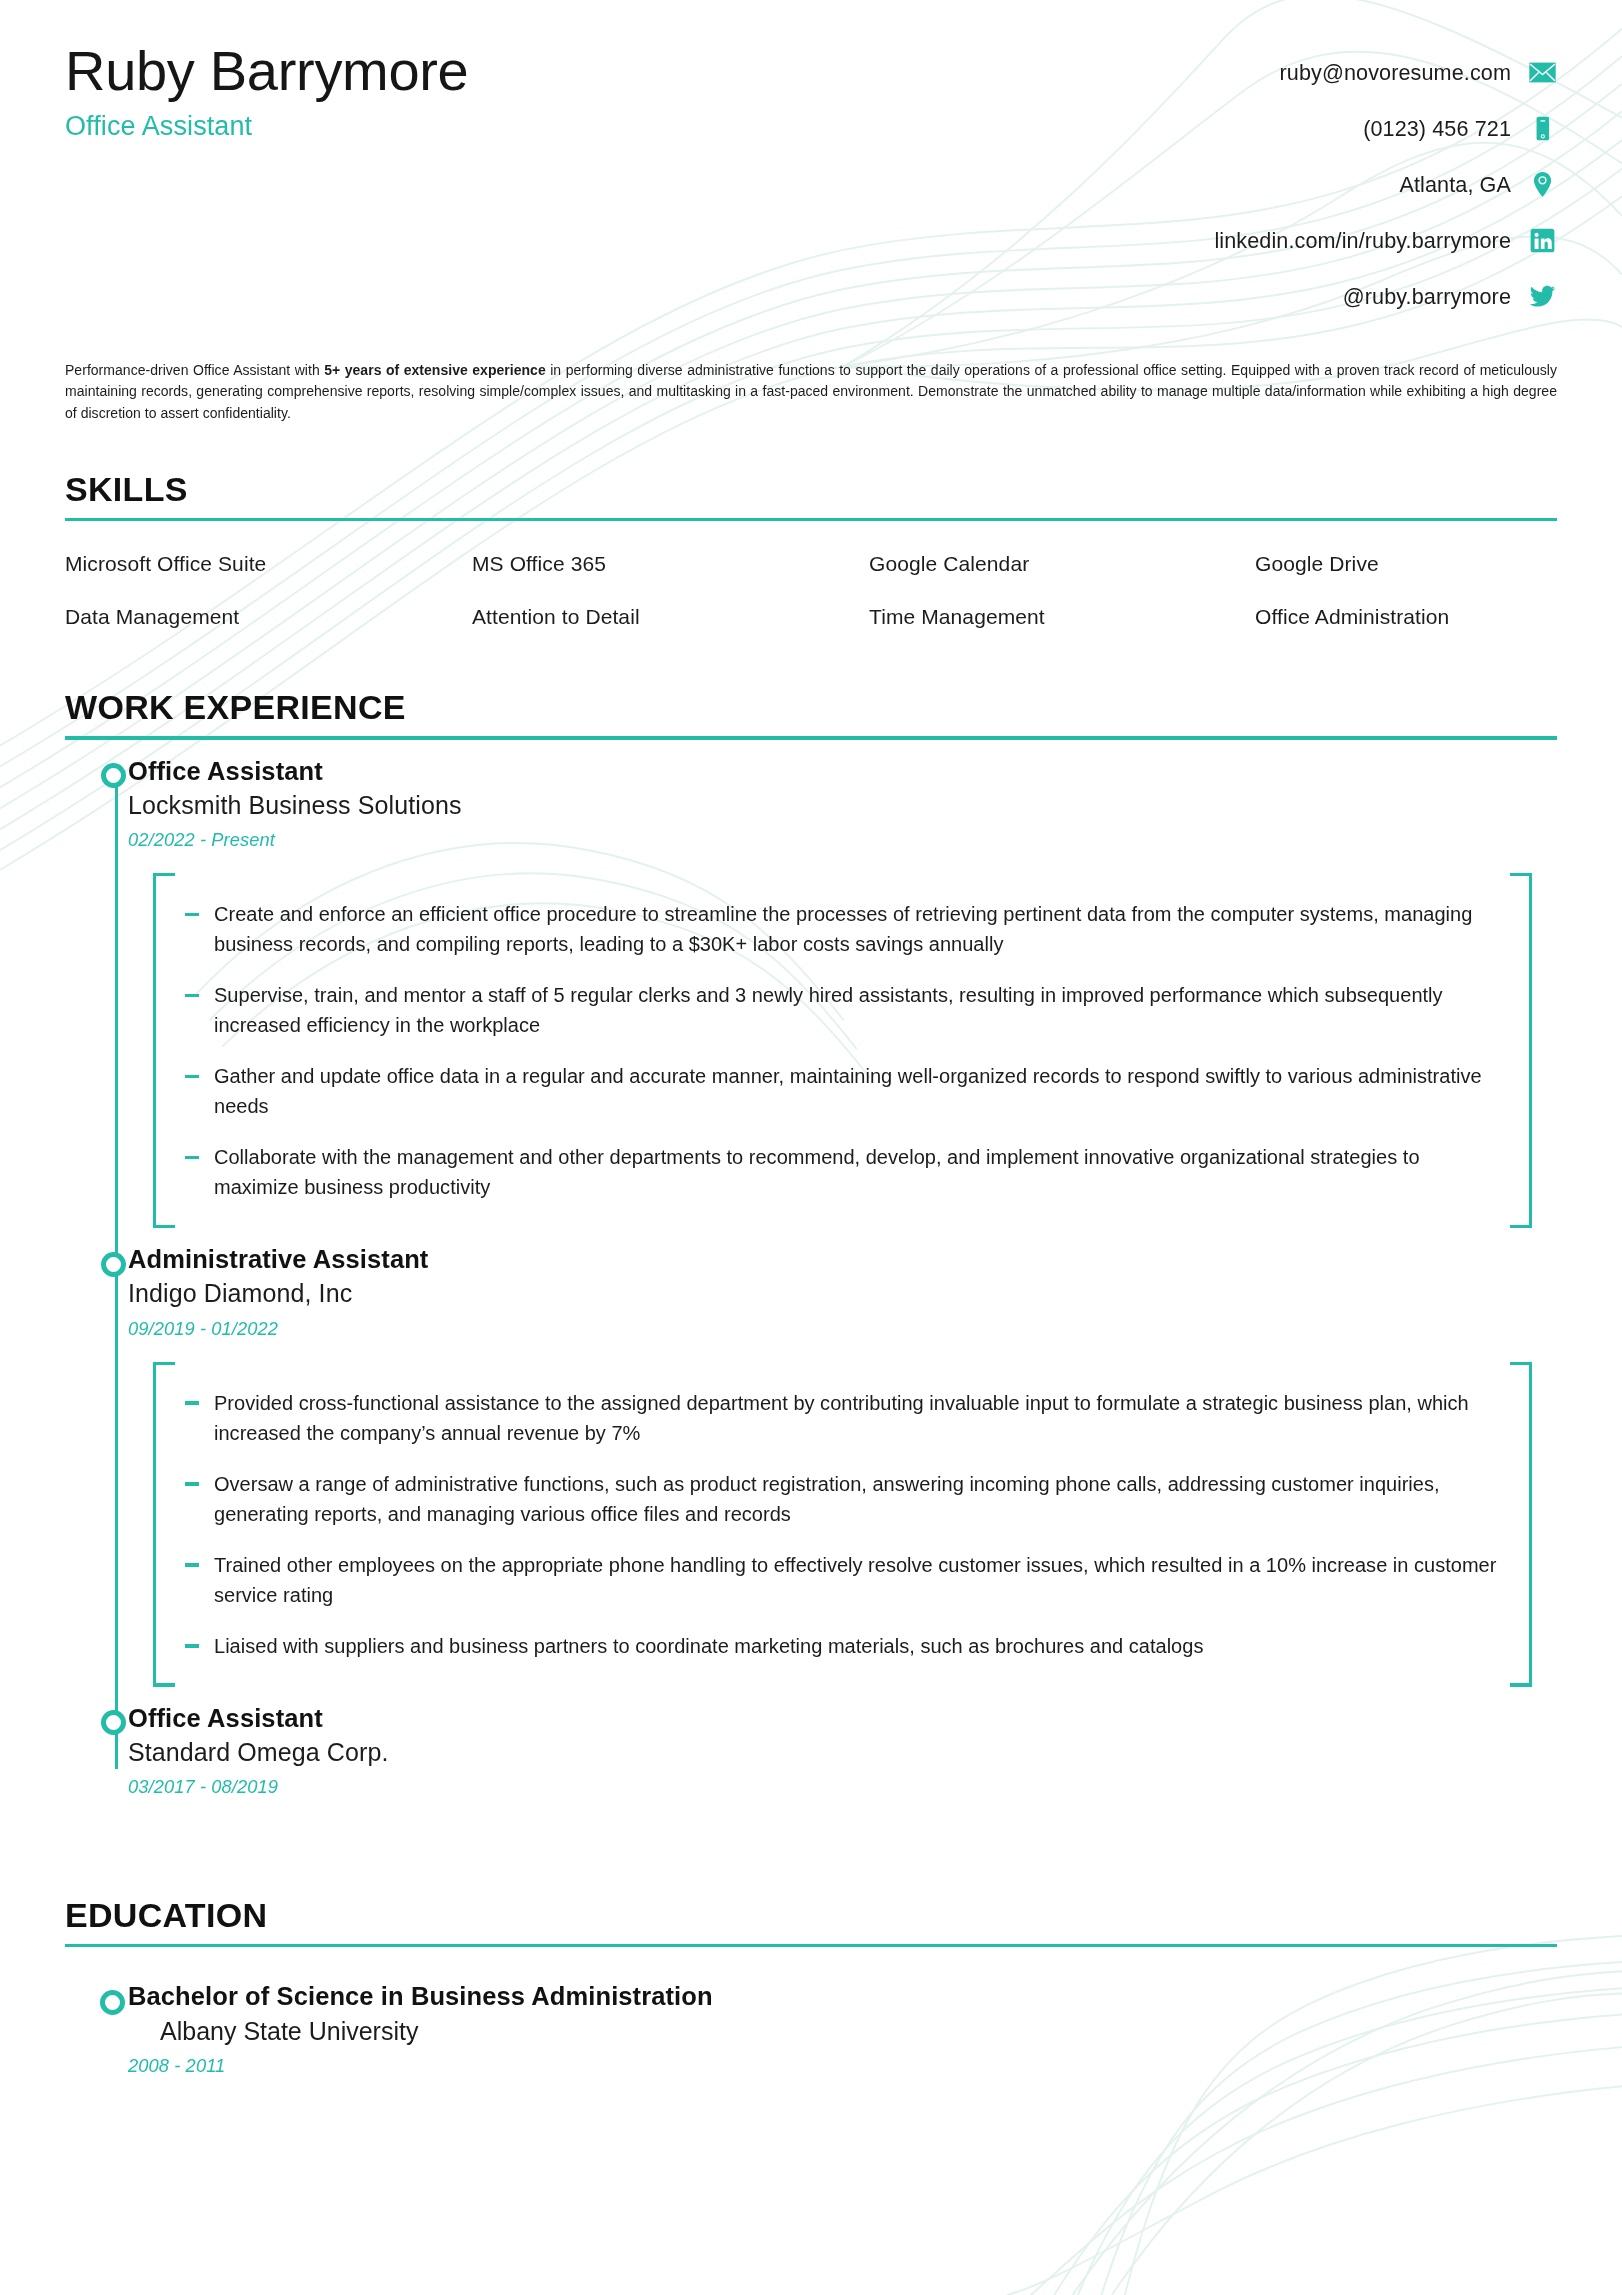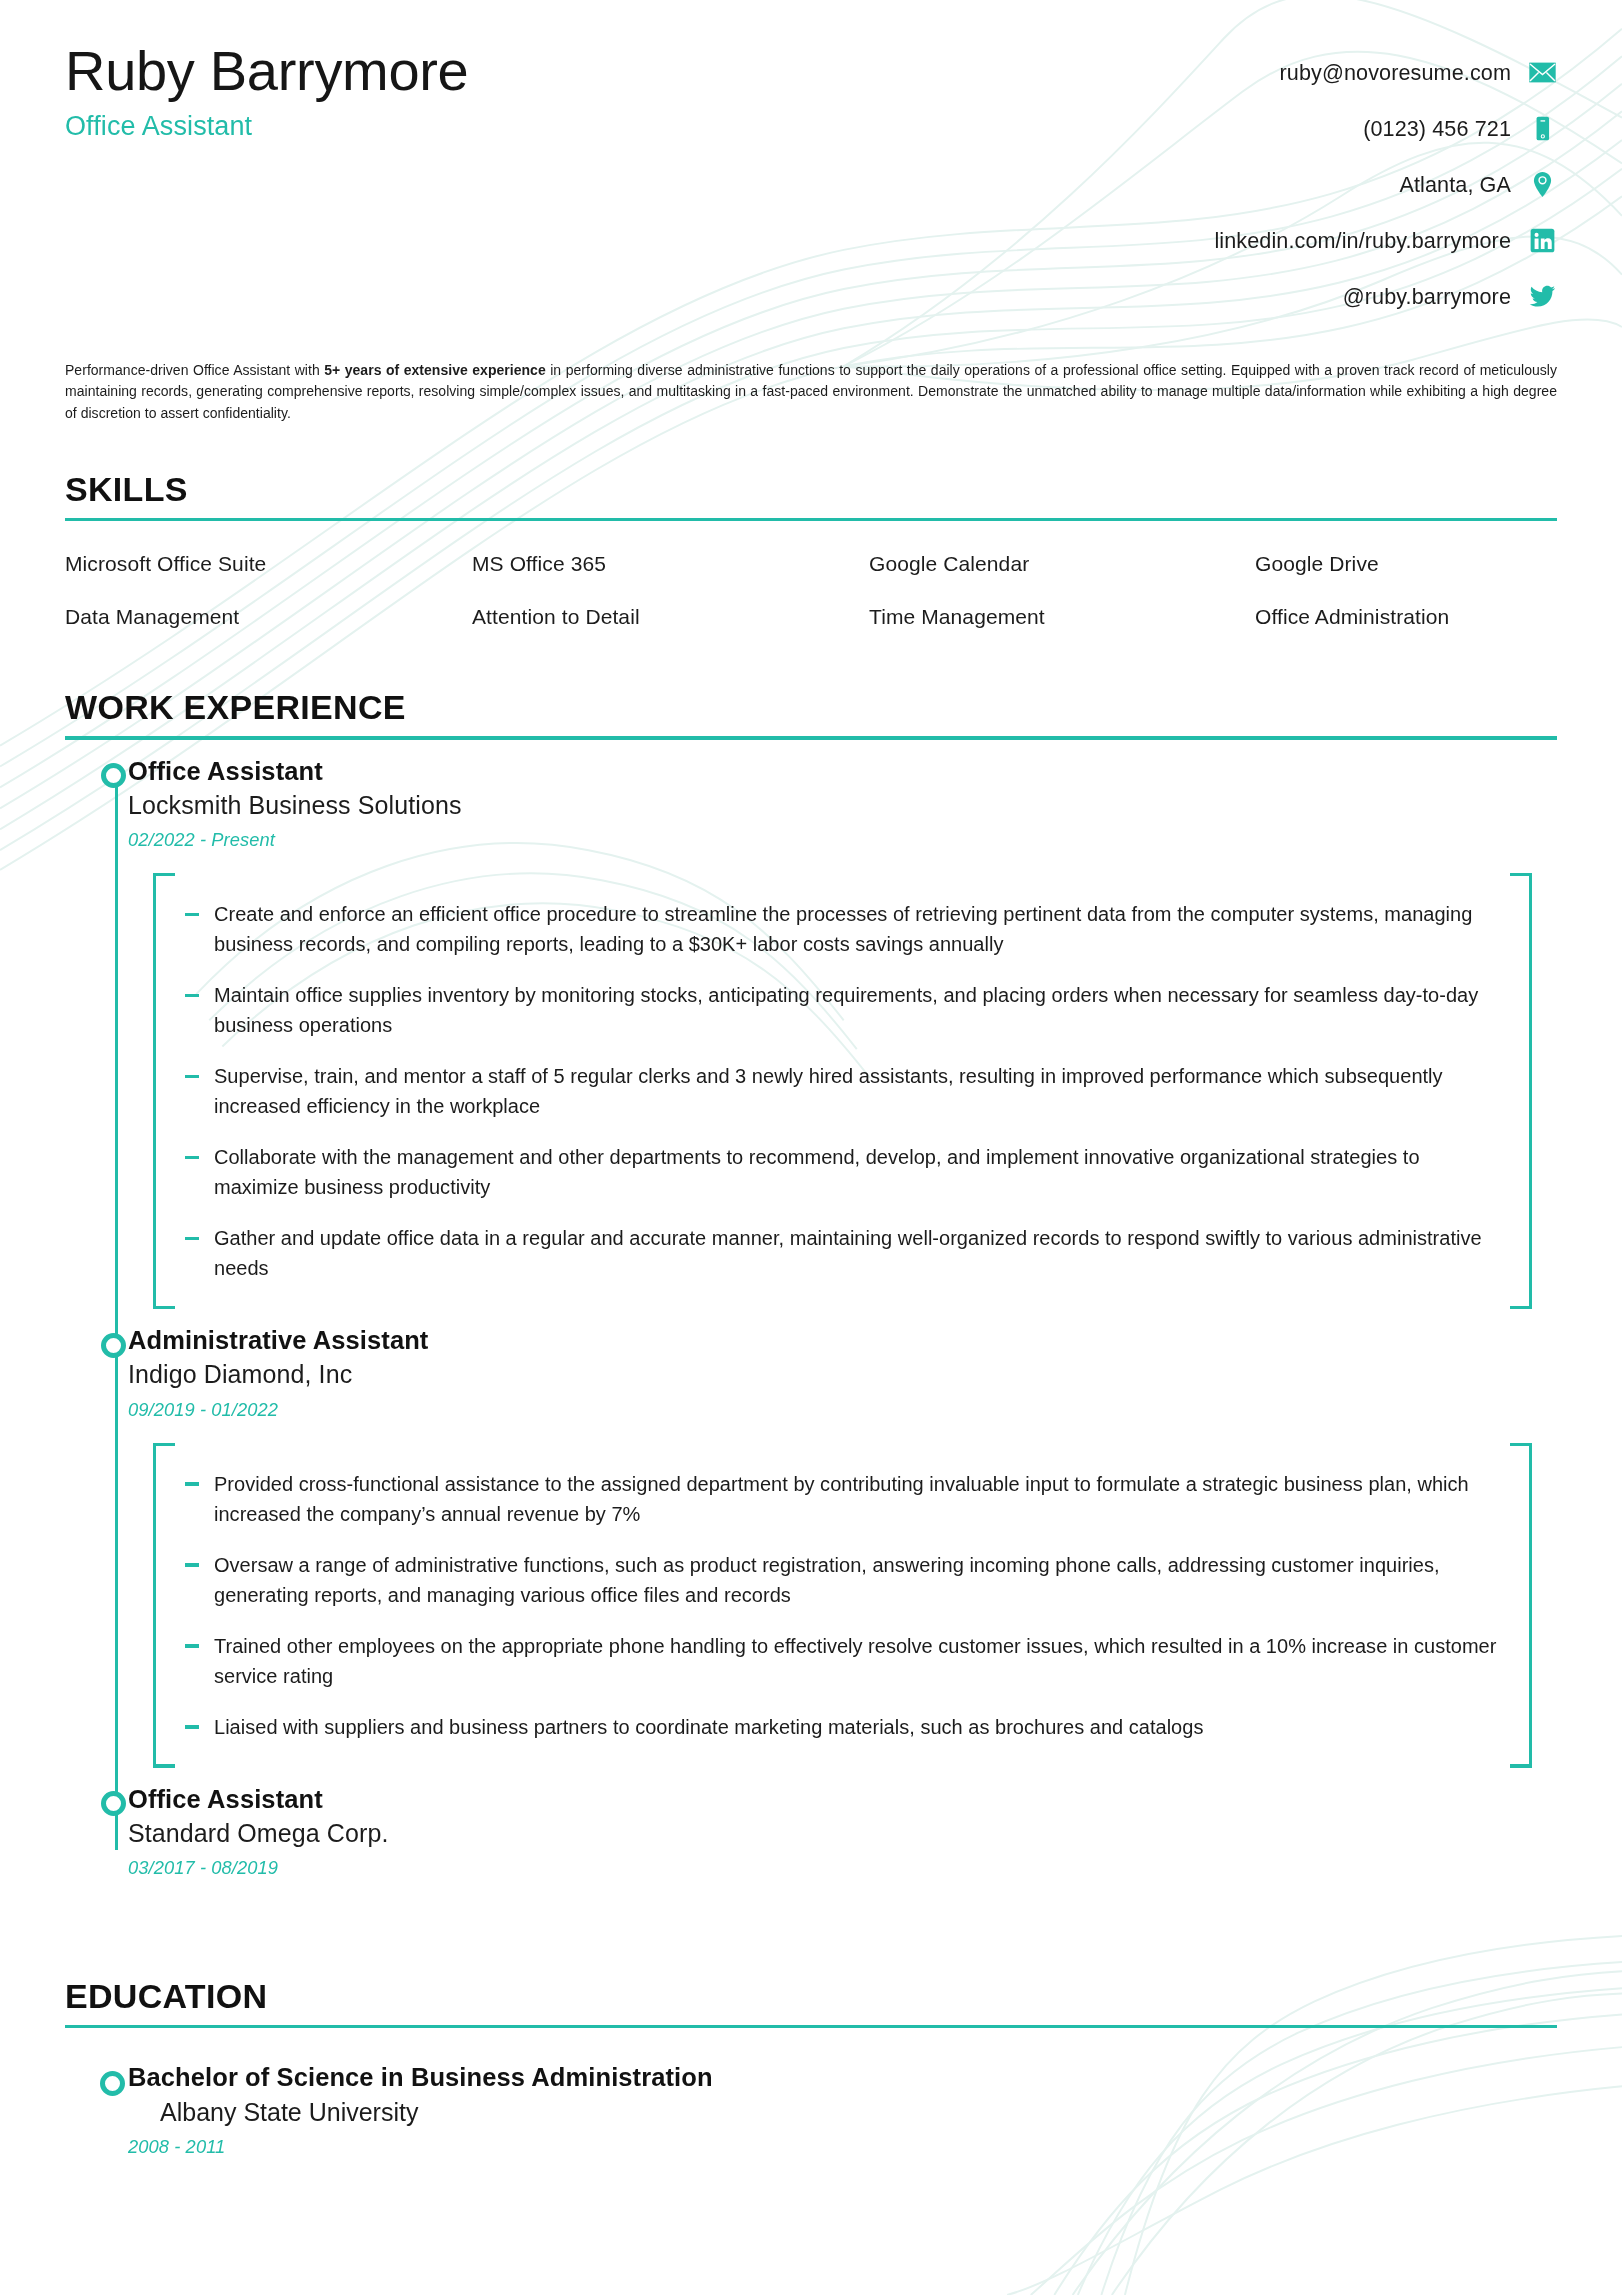--- a/index.html
+++ b/index.html
@@ -434,24 +434,23 @@
           <div class="entry-dates">02/2022 - Present</div>
           <div class="bullets-wrap">
             <span class="bracket bracket-left">
                 <span class="tick-bottom"></span>
               </span>
             <span class="bracket bracket-right">
                 <span class="tick-bottom"></span>
               </span>
             <ul class="bullet-list">
               <li class="bullet-item">Create and enforce an efficient office procedure to streamline the processes of retrieving pertinent data from the computer systems, managing business records, and compiling reports, leading to a $30K+ labor costs savings annually</li>
-              <li class="bullet-item">Maintain office supplies inventory by monitoring stocks, anticipating requirements, and placing orders when necessary for seamless day-to-day business operations</li>
               <li class="bullet-item">Supervise, train, and mentor a staff of 5 regular clerks and 3 newly hired assistants, resulting in improved performance which subsequently increased efficiency in the workplace</li>
+              <li class="bullet-item">Gather and update office data in a regular and accurate manner, maintaining well-organized records to respond swiftly to various administrative needs</li>
               <li class="bullet-item">Collaborate with the management and other departments to recommend, develop, and implement innovative organizational strategies to maximize business productivity</li>
-              <li class="bullet-item">Gather and update office data in a regular and accurate manner, maintaining well-organized records to respond swiftly to various administrative needs</li>
             </ul>
           </div>
         </div>
 
         <div class="tl-entry">
           <span class="tl-marker"></span>
           <div class="entry-role">Administrative Assistant</div>
           <div class="entry-company">Indigo Diamond, Inc</div>
           <div class="entry-dates">09/2019 - 01/2022</div>
           <div class="bullets-wrap">

